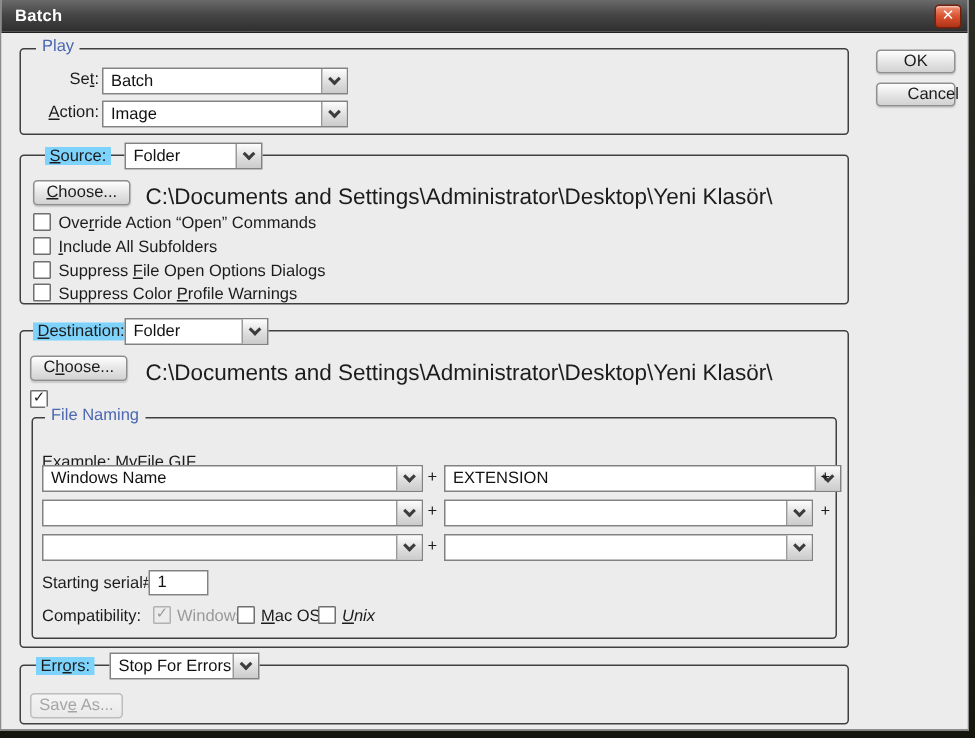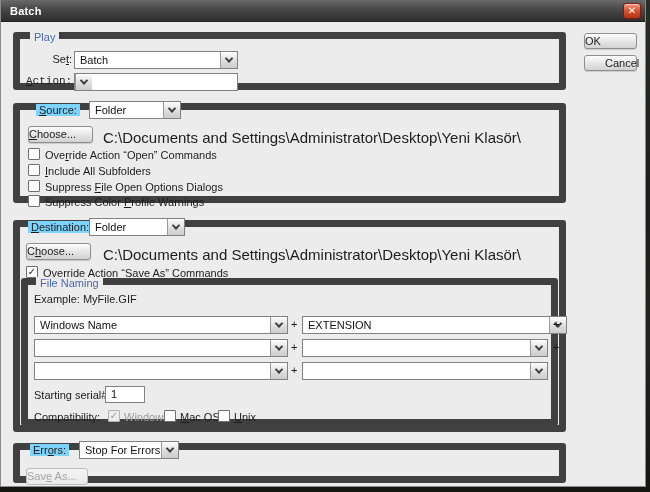--- a/index.html
+++ b/index.html
@@ -9,33 +9,33 @@
   .titlebar { position:absolute; left:0; top:0; right:0; height:22px;
     background:linear-gradient(180deg,#6a6a6a,#474747 45%,#2e2e2e); border-bottom:1px solid #1f1f1f;
     display:flex; align-items:center; }
   .title { color:#ffffff; font-size:11px; font-weight:bold; padding-left:9px; letter-spacing:.2px; }
   .close-btn { position:absolute; top:3px; right:4px; width:18px; height:16px;
     border:1px solid #73200f; border-radius:3px;
     background:linear-gradient(180deg,#f0977c,#d9512f 50%,#b13318);
     box-shadow:inset 0 1px 0 rgba(255,255,255,.45); color:#fff; font-size:10px; font-weight:bold;
     line-height:14px; text-align:center; cursor:default; }
   .body { position:absolute; left:0; top:22px; right:0; bottom:0; background:#ececec; }
-  .group { position:absolute; border:7px solid #404040; border-radius:3px;padding-left:17px; }
+  .group { position:absolute; border:1px solid #404040; border-radius:3px;padding-left:17px; }
   .legend { position:absolute; top:-8px; left:10px; background:#ececec; padding:0 4px; color:#4a67b0; font-size:11px; white-space:nowrap; }
   .lbl { position:absolute; font-size:11px; color:#1c1c1c; white-space:nowrap; }
   .lbl.bg { background:#7dd3fc; padding:0 3px; }
   .lbl.r { text-align:right; }
   .lbl.dim, .cb-lbl.dim { color:#9a9a9a; }
   u { text-decoration:underline; }
   .select { position:absolute; height:18px; background:#ffffff; border:1px solid #828282; display:flex; align-items:stretch; }
   .sel-value { flex:1; font-size:11px; line-height:16px; padding:0 5px; white-space:nowrap; overflow:hidden; color:#111; }
   .sel-btn { width:17px; background:linear-gradient(180deg,#fdfdfd,#dcdcdc 60%,#cccccc); border-left:1px solid #9a9a9a; display:flex; align-items:center; justify-content:center; }
   .chev { width:6px; height:6px; border-right:2px solid #3c3c3c; border-bottom:2px solid #3c3c3c; transform:rotate(45deg) translate(-1px,-1px); }
   .btn { position:absolute; background:linear-gradient(180deg,#fefefe,#e4e4e4 55%,#d2d2d2);
-    border:1px solid #8f8f8f; border-radius:3px; font-size:11px; color:#1c1c1c; 
+    border:1px solid #8f8f8f; border-radius:3px; font-size:11px; color:#1c1c1c; text-align:center;
     line-height:14px; box-shadow:0 1px 1px rgba(0,0,0,.15); }
   .btn.disabled { color:#a5a5a5; border-color:#bdbdbd; background:linear-gradient(180deg,#f4f4f4,#e9e9e9); box-shadow:none; }
   .cb { position:absolute; width:12px; height:12px; background:#fff; border:1px solid #6f6f6f; border-radius:1px;
     font-size:10px; line-height:10px; text-align:center; color:#1c1c1c; }
   .cb.disabled { border-color:#b2b2b2; background:#ececec; color:#9a9a9a; }
   .cb-lbl { position:absolute; font-size:11px; color:#1c1c1c; white-space:nowrap; }
   .plus { position:absolute; font-size:11px; color:#1c1c1c; }
   .text-input { position:absolute; height:17px; background:#fff; border:1px solid #828282; font-size:11px; line-height:15px; padding:0 5px; color:#111; }
   .path { position:absolute; font-size:15px; color:#1c1c1c; white-space:nowrap; }
 </style>
@@ -56,22 +56,23 @@
 
       <div class="group" style="left:12px;top:10px;width:553px;height:58px;">
         <span class="legend">Play</span>
         <span class="lbl r" style="left:6px;top:14px;width:46px;">Se<u>t</u>:</span>
         <div class="select" style="left:54px;top:12px;width:164px;">
           <span class="sel-value">Batch</span>
           <span class="sel-btn">
               <i class="chev"></i>
             </span>
         </div>
-        <span class="lbl r" style="left:6px;top:36px;width:46px;font-family:Liberation Mono, monospace;"><u>A</u>ction:</span>
+        <span class="lbl r" style="left:6px;top:36px;width:46px;"><u>A</u>ction:</span>
         <div class="select" style="left:54px;top:34px;width:164px;">
+          <span class="sel-value">Image</span>
           <span class="sel-btn">
               <i class="chev"></i>
             </span>
         </div>
       </div>
 
       <div class="btn" style="left:583px;top:11px;width:53px;height:16px;">OK</div>
       <div class="btn" style="left:583px;top:33px;width:53px;height:16px;padding-left:20px;">Cancel</div>
 
       <div class="group" style="left:12px;top:81px;width:553px;height:100px;">
@@ -99,26 +100,25 @@
         <span class="lbl bg" style="left:8px;top:-6px;"><u>D</u>estination:</span>
         <div class="select" style="left:69px;top:-9px;width:96px;">
           <span class="sel-value">Folder</span>
           <span class="sel-btn">
               <i class="chev"></i>
             </span>
         </div>
         <div class="btn" style="left:6px;top:16px;width:65px;height:17px;">C<u>h</u>oose...</div>
         <span class="path" style="left:83px;top:19px;">C:\Documents and Settings\Administrator\Desktop\Yeni Klasör\</span>
         <span class="cb" style="left:6px;top:39px;">✓</span>
-        <span class="cb-lbl" style="left:23px;top:40px;">O<u>v</u>erride Action “Save As” Commands</span>
       </div>
 
       <div class="group" style="left:20px;top:256px;width:537px;height:148px;">
         <span class="legend" style="left:8px;">File Naming</span>
-        <span class="lbl" style="left:6px;top:8px;">Example: MyFile.GIF</span>
+        <span class="lbl" style="left:6px;top:23px;">Example: MyFile.GIF</span>
 
         <div class="select" style="left:6px;top:31px;width:254px;">
           <span class="sel-value">Windows Name</span>
           <span class="sel-btn">
               <i class="chev"></i>
             </span>
         </div>
         <span class="plus" style="left:263px;top:33px;">+</span>
         <div class="select" style="left:274px;top:31px;width:265px;">
           <span class="sel-value">EXTENSION</span>
@@ -159,21 +159,21 @@
 
         <span class="lbl" style="left:6px;top:104px;">Starting serial#:</span>
         <div class="text-input" style="left:77px;top:101px;width:40px;">1</div>
 
         <span class="lbl" style="left:6px;top:126px;">Compatibility:</span>
         <span class="cb disabled" style="left:80px;top:125px;">✓</span>
         <span class="cb-lbl dim" style="left:96px;top:126px;">Windows</span>
         <span class="cb" style="left:136px;top:125px;"></span>
         <span class="cb-lbl" style="left:152px;top:126px;"><u>M</u>ac OS</span>
         <span class="cb" style="left:190px;top:125px;"></span>
-        <span class="cb-lbl" style="left:206px;top:126px;"><u>U</u>nix</span>
+        <span class="cb-lbl" style="left:206px;top:126px;font-style:italic;"><u>U</u>nix</span>
       </div>
 
       <div class="group" style="left:12px;top:421px;width:553px;height:40px;">
         <span class="lbl bg" style="left:10px;top:-6px;">Err<u>o</u>rs:</span>
         <div class="select" style="left:59px;top:-9px;width:100px;">
           <span class="sel-value">Stop For Errors</span>
           <span class="sel-btn">
               <i class="chev"></i>
             </span>
         </div>

